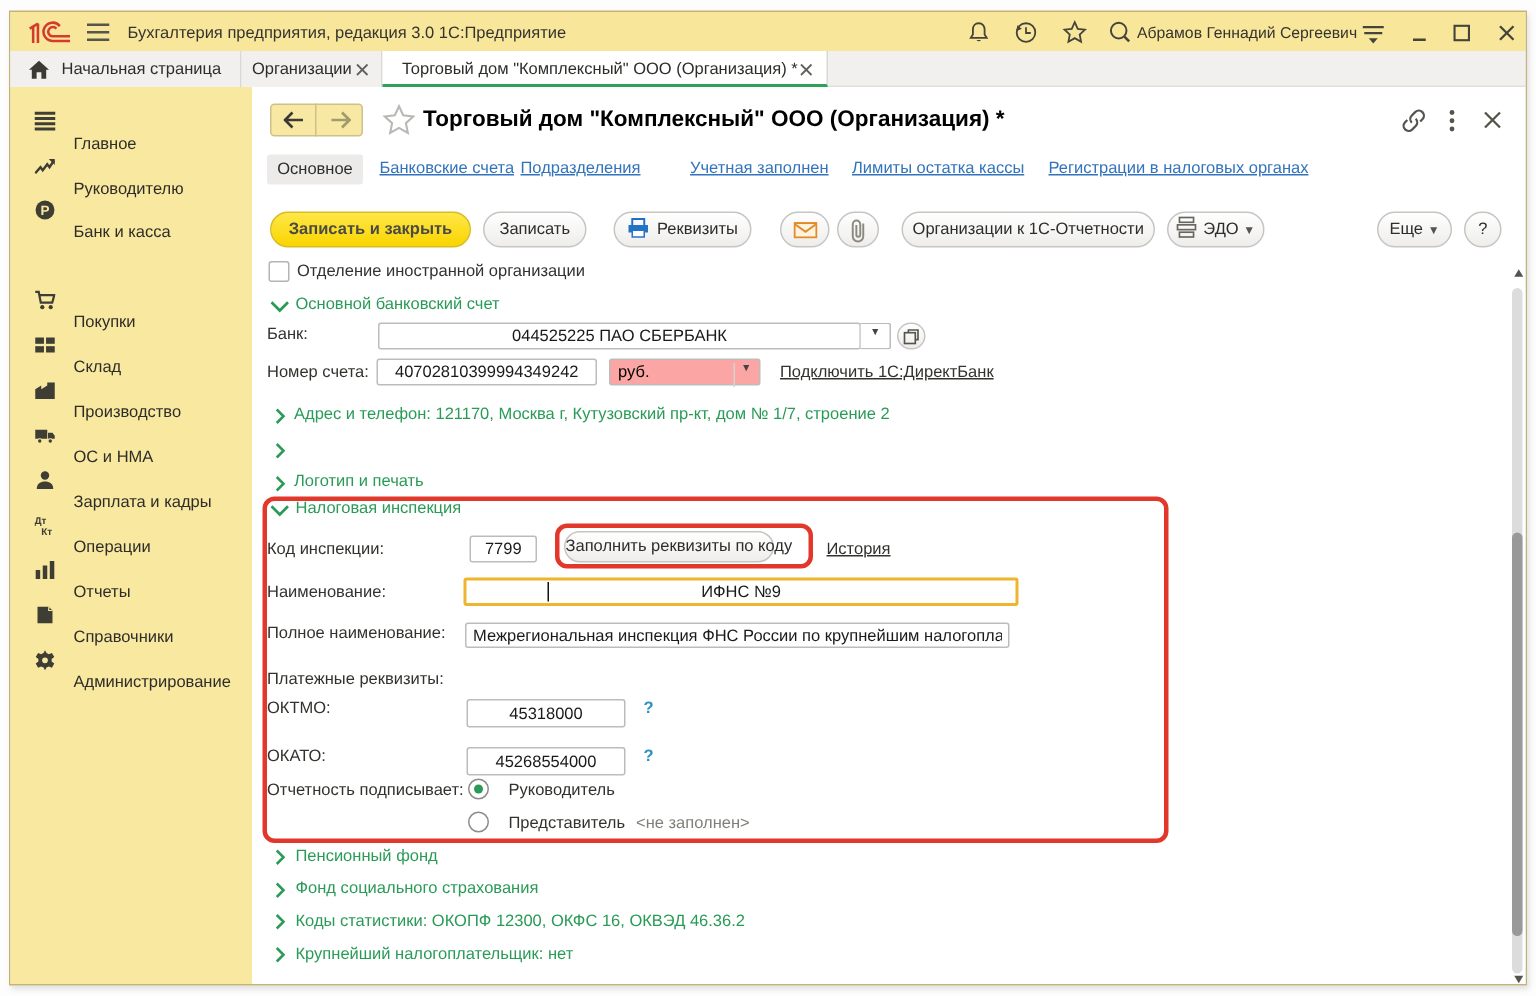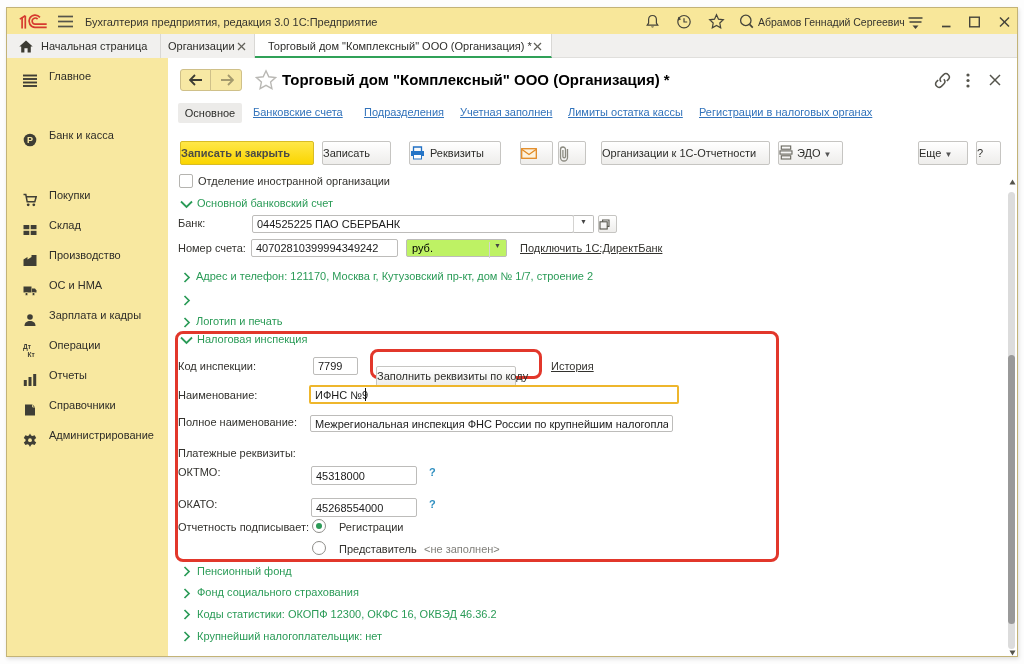--- a/index.html
+++ b/index.html
@@ -10,26 +10,26 @@
 #logo { position:absolute; left:12px; top:5px; }
 #burger { position:absolute; left:51px; top:7px; width:15px; height:13px; }
 .tbico { position:absolute; top:5px; width:17px; height:17px; }
 #uname { position:absolute; top:8px; left:751px; font-size:10.5px; color:#35342f; white-space:nowrap; }
 #tabbar { position:absolute; left:0; top:26px; width:100%; height:24px; background:#f1f0ee; border-bottom:1px solid #e0dfdc;}
 .tab { position:absolute; top:0; height:24px; font-size:11px; color:#2d2d2a; background:#f1f0ee; border-right:1px solid #d9d8d5; white-space:nowrap; }
 #side { position:absolute; left:0; top:50px; width:161px; bottom:0; background:#f8e8a0; }
 #content { position:absolute; left:161px; top:50px; right:0; bottom:0; background:#fff; }
 .mitem { position:absolute; left:0; width:161px; height:30px; font-size:11px; color:#2e2d28; white-space:nowrap; }
 .mitem .mi { position:absolute; left:16px; top:8px; width:14px; height:14px; }
-.mitem .mt { position:absolute; left:42px; top:4px;text-align:right; }
+.mitem .mt { position:absolute; left:42px; top:24px;text-align:right; }
 .navbtn { position:absolute; top:11px; width:31px; height:22px; background:#f7e8a4; border:1px solid #cfc089; }
 .hlink { color:#3273bb; text-decoration:underline; font-size:11px; white-space:nowrap; }
 .glink { color:#2a9b57; white-space:nowrap; }
-.btn { display:inline-block; height:24px; background:linear-gradient(#ffffff,#eeedeb); border:1px solid #c6c5c2; border-radius:2px; font-size:11px; color:#2d2d2a; white-space:nowrap; }
-input[type=text] { position:absolute; border:1px solid #bdbcba; border-radius:2px; height:18px; font-size:11px; font-family:"Liberation Sans",sans-serif; padding:0 4px; color:#1a1a1a; }
+.btn { display:inline-block; height:24px; background:linear-gradient(#ffffff,#eeedeb); border:1px solid #c6c5c2; border-radius:12px; font-size:11px; color:#2d2d2a; text-align:center; white-space:nowrap; }
+input[type=text] { position:absolute; border:1px solid #bdbcba; border-radius:2px; height:18px; font-size:11px; font-family:"Liberation Sans",sans-serif; padding:0 4px; color:#1a1a1a;text-align:center; }
 .lab { position:absolute; font-size:11px; color:#33322e; white-space:nowrap; }
 .qm { position:absolute; color:#2f8fc0; font-size:11px; font-weight:bold; }
 .lab.glink { color:#2a9b57; }
 .chev { position:absolute; }
 </style>
 </head>
 <body>
 <div id="win">
   <div id="titlebar">
     <svg id="logo" width="29" height="18" viewBox="0 0 29 18">
@@ -117,20 +117,27 @@
         <svg class="mi" viewBox="0 0 14 14">
           <g stroke="#3f3e35" stroke-width="1.9">
             <line x1="0" y1="1.5" x2="14" y2="1.5"></line>
             <line x1="0" y1="5" x2="14" y2="5"></line>
             <line x1="0" y1="8.5" x2="14" y2="8.5"></line>
             <line x1="0" y1="12" x2="14" y2="12"></line>
           </g>
         </svg>
         <span class="mt">Главное</span>
       </div>
+    <div class="mitem" style="top:38px">
+        <svg class="mi" viewBox="0 0 14 14">
+          <path d="M0.5 11.5 L4 7.5 L5.5 9.5 L8.5 5.5 L10 7.5 L13 3" fill="none" stroke="#3f3e35" stroke-width="1.6"></path>
+          <path d="M9.5 2 H13.5 V6 Z" fill="#3f3e35"></path>
+        </svg>
+        <span class="mt">Руководителю</span>
+      </div>
     <div class="mitem" style="top:67px">
         <svg class="mi" viewBox="0 0 14 14">
           <circle cx="7" cy="7" r="6.3" fill="#3f3e35"></circle>
           <text x="7" y="10.4" font-size="9" font-weight="bold" fill="#f8e8a0" text-anchor="middle" font-family="Liberation Sans">P</text>
         </svg>
         <span class="mt">Банк и касса</span>
       </div>
     <div class="mitem" style="top:127px">
         <svg class="mi" viewBox="0 0 14 14">
           <path d="M0.5 1.5 H2.8 L4.2 8.8 H11.8 L13.2 3.8 H3.2" fill="none" stroke="#3f3e35" stroke-width="1.5"></path>
@@ -234,21 +241,21 @@
       </svg>
     <svg style="position:absolute;left:821px;top:16px" width="12" height="12" viewBox="0 0 12 12">
         <g stroke="#55544c" stroke-width="1.5">
           <line x1="1" y1="1" x2="11" y2="11"></line>
           <line x1="11" y1="1" x2="1" y2="11"></line>
         </g>
       </svg>
 
     <div style="position:absolute;left:10px;top:45px;width:64px;height:20px;background:#ecebe9;border-radius:2px;font-size:11px;color:#2d2d2a;text-align:center;line-height:20px">Основное</div>
     <a class="hlink" style="position:absolute;left:85px;top:48px">Банковские счета</a>
-    <a class="hlink" style="position:absolute;left:196px;top:48px">Подразделения</a>
+    <a class="hlink" style="position:absolute;left:179px;top:48px">Подразделения</a>
     <a class="hlink" style="position:absolute;left:292px;top:48px">Учетная заполнен</a>
     <a class="hlink" style="position:absolute;left:400px;top:48px">Лимиты остатка кассы</a>
     <a class="hlink" style="position:absolute;left:531px;top:48px">Регистрации в налоговых органах</a>
 
     <div class="btn" style="position:absolute;left:12px;top:83px;width:134px;background:linear-gradient(#ffe748,#fad500);border-color:#d8bc25;color:#4b4b45;font-weight:bold;line-height:22px">Записать и закрыть</div>
     <div class="btn" style="position:absolute;left:154px;top:83px;width:69px;line-height:22px">Записать</div>
     <div class="btn" style="position:absolute;left:241px;top:83px;width:92px;line-height:22px"><svg style="vertical-align:-3px;margin-right:5px" width="15" height="14" viewBox="0 0 15 14">
           <path d="M3.5 5 V1 H11.5 V5" fill="none" stroke="#1f6fc4" stroke-width="1.3"></path>
           <rect x="1" y="5" width="13" height="5" fill="#2474c6"></rect>
           <rect x="3.5" y="8.5" width="8" height="4.5" fill="#fff" stroke="#2474c6" stroke-width="1"></rect>
@@ -285,21 +292,21 @@
       </div>
     <div class="btn" style="position:absolute;left:430px;top:157px;width:19px;height:18px"><svg style="margin-top:3px" width="11" height="11" viewBox="0 0 11 11">
           <g fill="none" stroke="#56554c" stroke-width="1.1">
             <rect x="1" y="2.8" width="7.2" height="7.2"></rect>
             <path d="M3.6 2.8 V1 H10 V7.4 H8.2"></path>
           </g>
         </svg></div>
 
     <div class="lab" style="left:10px;top:184px">Номер счета:</div>
     <input type="text" style="left: 83px; top: 181px; width: 147px;" value="40702810399994349242">
-    <div style="position:absolute;left:238px;top:181px;width:101px;height:18px;border:1px solid #bdbcba;border-radius:2px;background:#bef264;font-size:11px">
+    <div style="position:absolute;left:238px;top:181px;width:101px;height:18px;border:1px solid #bdbcba;border-radius:2px;background:#fca5a5;font-size:11px">
         <span style="position:absolute;left:5px;top:2px">руб.</span>
         <span style="position:absolute;left:82px;top:2px;border-left:1px solid #d4d3d1;width:18px;height:16px"></span>
         <span style="position:absolute;right:5px;top:2px;font-size:7px;color:#444">▼</span>
       </div>
     <a class="hlink lab" style="left:352px;top:184px">Подключить 1С:ДиректБанк</a>
 
     <svg class="chev" style="left:15px;top:214px" width="8" height="11" viewBox="0 0 8 11">
         <path d="M1.5 1 L6 5.5 L1.5 10" fill="none" stroke="#2a9b57" stroke-width="1.7"></path>
       </svg>
     <div class="lab glink" style="left:28px;top:212px">Адрес и телефон: 121170, Москва г, Кутузовский пр-кт, дом № 1/7, строение 2</div>
@@ -314,42 +321,42 @@
     <div style="position:absolute;left:7px;top:273px;width:604px;height:231px;border:3px solid #e2372b;border-radius:8px"></div>
     <div style="position:absolute;left:202px;top:291px;width:172px;height:30px;border:3px solid #e2372b;border-radius:8px"></div>
 
     <svg class="chev" style="left:12px;top:278px" width="13" height="9" viewBox="0 0 13 9">
         <path d="M1 1.5 L6.5 7 L12 1.5" fill="none" stroke="#2a9b57" stroke-width="1.8"></path>
       </svg>
     <div class="lab glink" style="left:29px;top:275px">Налоговая инспекция</div>
 
     <div class="lab" style="left:10px;top:302px">Код инспекции:</div>
     <input type="text" style="left: 145px; top: 299px; width: 45px;" value="7799">
-    <div class="btn" style="position:absolute;left:208px;top:308px;width:140px;height:21px;line-height:19px">Заполнить реквизиты по коду</div>
+    <div class="btn" style="position:absolute;left:208px;top:296px;width:140px;height:21px;line-height:19px">Заполнить реквизиты по коду</div>
     <a class="hlink lab" style="left:383px;top:302px">История</a>
 
     <div class="lab" style="left:10px;top:331px">Наименование:</div>
     <input type="text" style="left: 141px; top: 327px; width: 370px; height: 19px; border: 2px solid rgb(238, 182, 44);" value="ИФНС №9">
     <div style="position:absolute;left:197px;top:330px;width:1px;height:13px;background:#111"></div>
     <div class="lab" style="left:10px;top:358px">Полное наименование:</div>
     <input type="text" style="left: 142px; top: 357px; width: 363px; height: 17px;" value="Межрегиональная инспекция ФНС России по крупнейшим налогоплате">
     <div class="lab" style="left:10px;top:389px">Платежные реквизиты:</div>
 
     <div class="lab" style="left:10px;top:408px">ОКТМО:</div>
     <input type="text" style="left: 143px; top: 408px; width: 106px; height: 19px;" value="45318000">
     <div class="qm" style="left:261px;top:408px">?</div>
     <div class="lab" style="left:10px;top:440px">ОКАТО:</div>
     <input type="text" style="left: 143px; top: 440px; width: 106px; height: 19px;" value="45268554000">
     <div class="qm" style="left:261px;top:440px">?</div>
 
     <div class="lab" style="left:10px;top:463px">Отчетность подписывает:</div>
     <div style="position:absolute;left:144px;top:461px;width:14px;height:14px;border:1px solid #8e8d89;border-radius:50%;background:#fff">
         <div style="position:absolute;left:3px;top:3px;width:6px;height:6px;border-radius:50%;background:#2c9a57"></div>
       </div>
-    <div class="lab" style="left:171px;top:463px">Регистрации</div>
+    <div class="lab" style="left:171px;top:463px">Руководитель</div>
     <div style="position:absolute;left:144px;top:483px;width:14px;height:14px;border:1px solid #8e8d89;border-radius:50%;background:#fff"></div>
     <div class="lab" style="left:171px;top:485px">Представитель</div>
     <div class="lab" style="left:256px;top:485px;color:#807f7a">&lt;не заполнен&gt;</div>
 
     <svg class="chev" style="left:15px;top:508px" width="8" height="11" viewBox="0 0 8 11">
         <path d="M1.5 1 L6 5.5 L1.5 10" fill="none" stroke="#2a9b57" stroke-width="1.7"></path>
       </svg>
     <div class="lab glink" style="left:29px;top:507px">Пенсионный фонд</div>
     <svg class="chev" style="left:15px;top:530px" width="8" height="11" viewBox="0 0 8 11">
         <path d="M1.5 1 L6 5.5 L1.5 10" fill="none" stroke="#2a9b57" stroke-width="1.7"></path>

